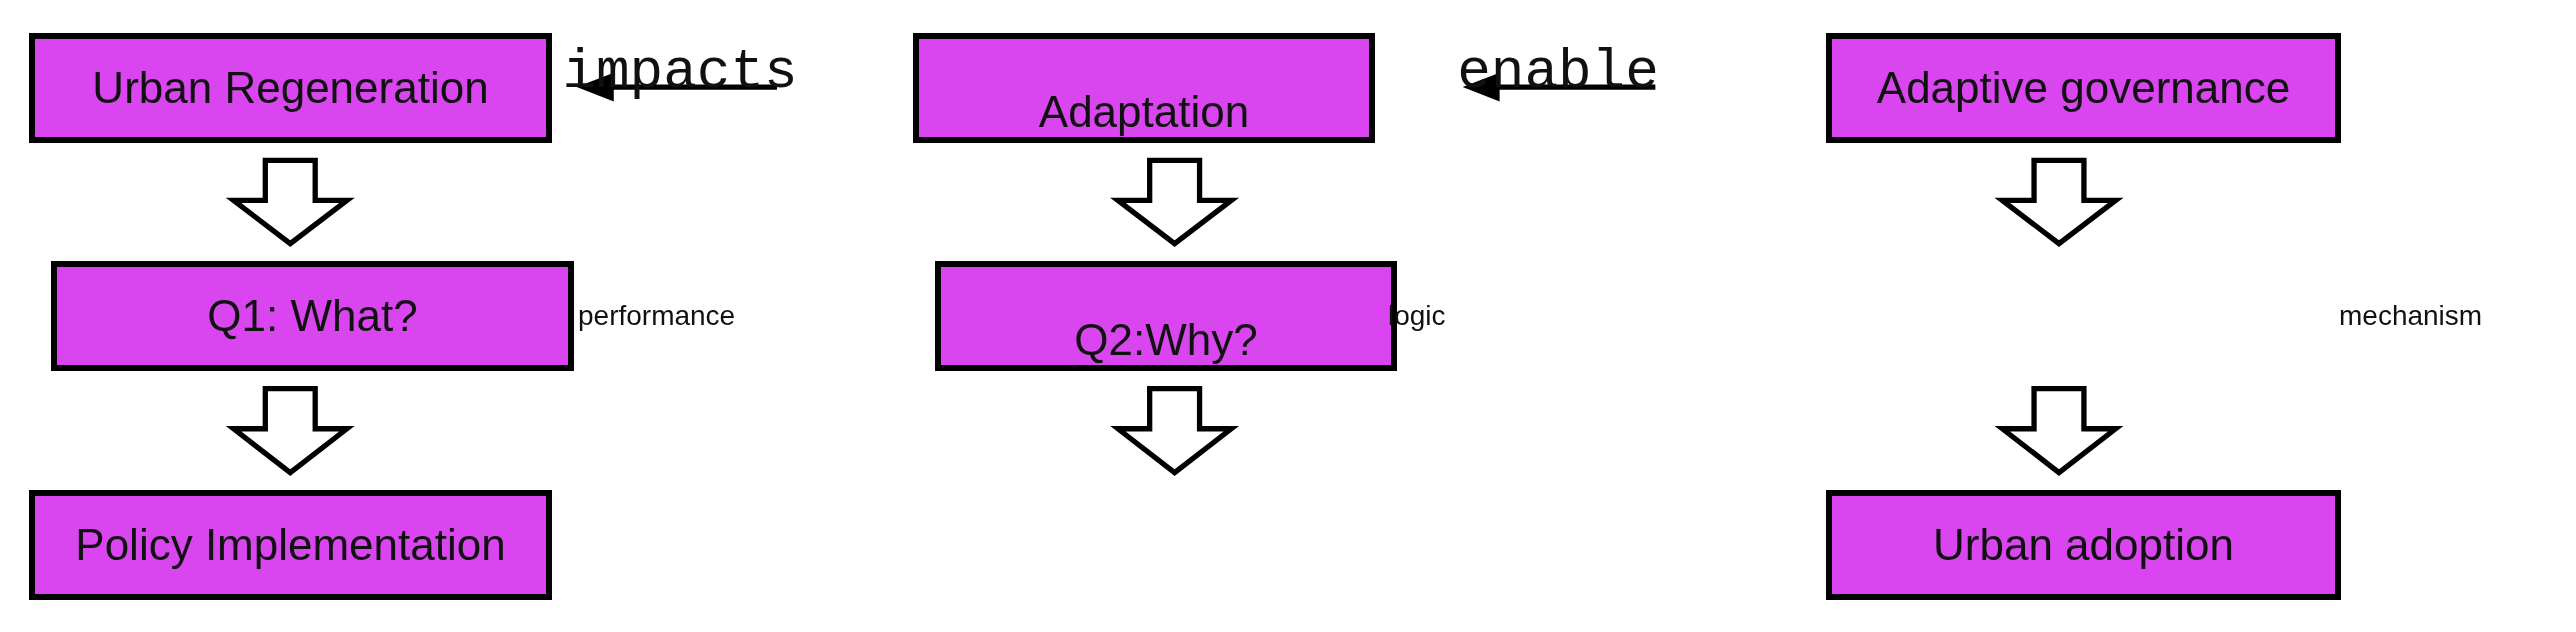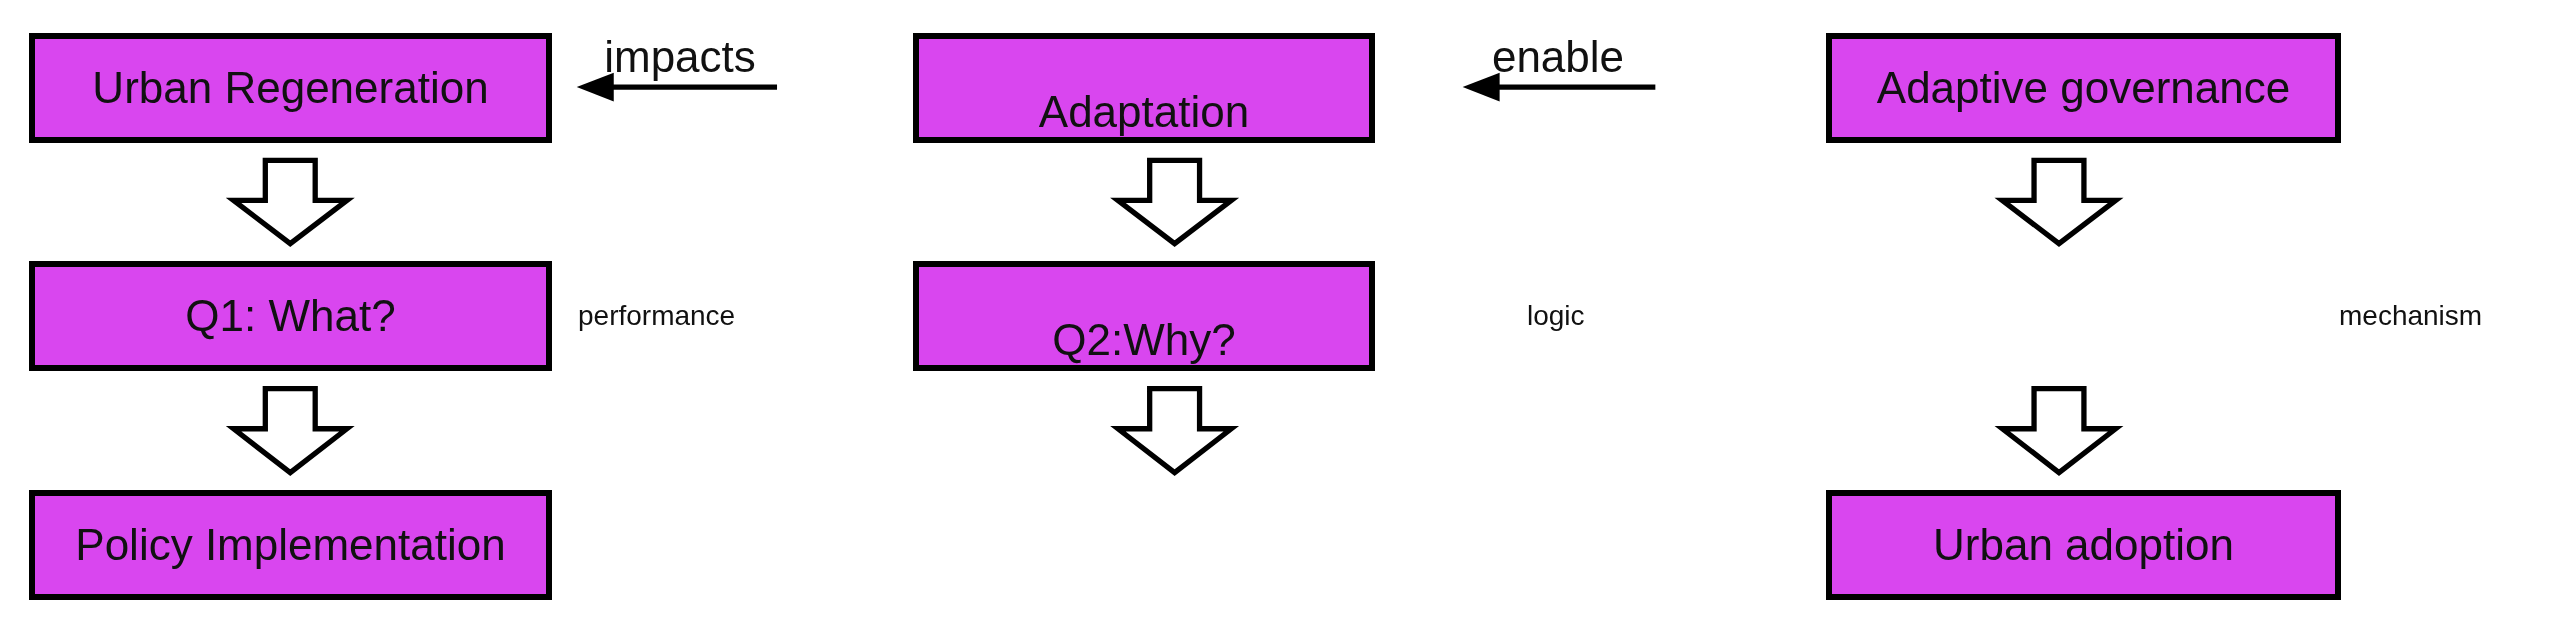--- a/index.html
+++ b/index.html
@@ -28,43 +28,44 @@
     font-size: 44px;
     letter-spacing: 0px;
     white-space: nowrap;
   }
   
   .col1 { left: 29px;   width: 523px; }
   .col2 { left: 913px; width: 462px; align-items: flex-end; }
   .col3 { left: 1826px; width: 515px; }
   
   .row1 { top: 32.5px; }
-  .row2 { top: 261px; }
+  .row2 { top: 261px; margin-left: 22px; }
   .row3 { top: 490px; }
 
   .side-label {
     position: absolute;
     top: 261px;
     height: 110px;
     display: flex;
     align-items: center;
     font-size: 28px;
     white-space: nowrap;
   }
   .side-label.p1 { left: 578px; }
-  .side-label.p2 { left: 1527px; }
+  .side-label.p2 { left: 1388px; }
   .side-label.p3 { left: 2339px; }
 
   .arrow-label {
     position: absolute;
-    top: 32px;
+    top: 40px;
     width: 302px;
     text-align: center;
-    font-size: 44px;
+    font-size: 56px;
     white-space: nowrap;
+    font-family: Liberation Mono, monospace;
   }
   .arrow-label.a1 { left: 529px; }
   .arrow-label.a2 { left: 1407px; }
 
   svg.overlay {
     position: absolute;
     left: 0;
     top: 0;
     width: 2576px;
     height: 633px;

